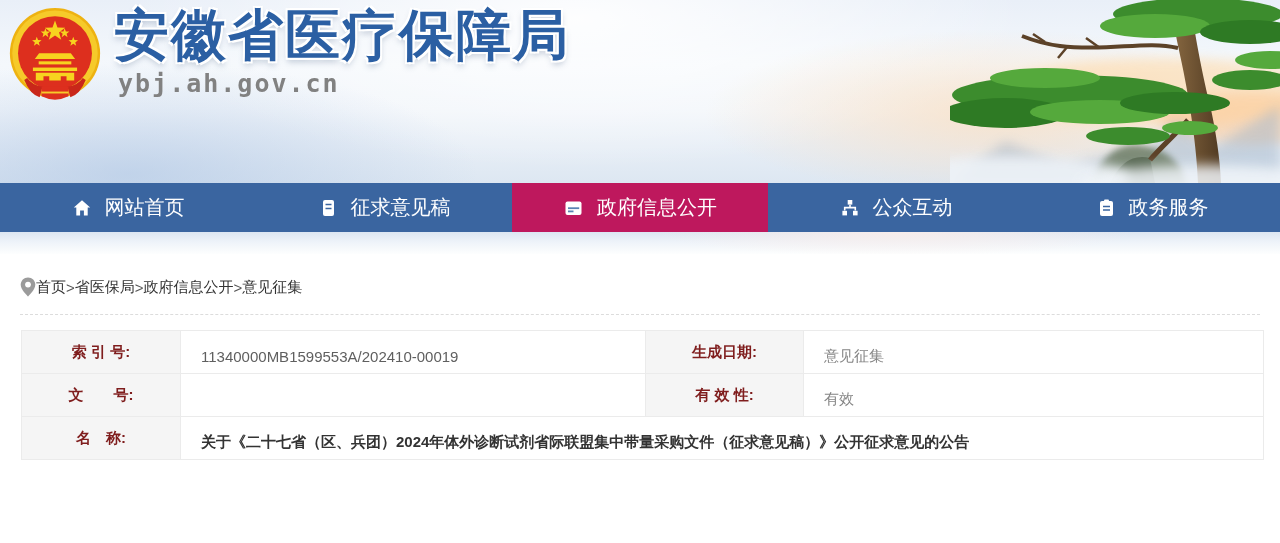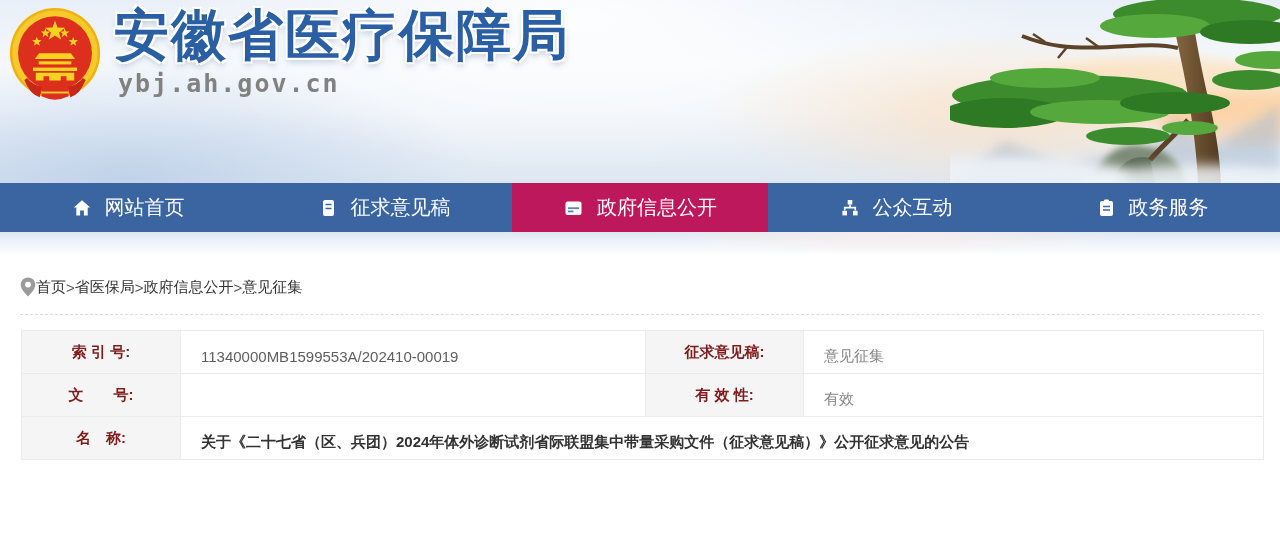--- a/index.html
+++ b/index.html
@@ -213,21 +213,21 @@
     <colgroup>
         <col style="width:159px">
         <col style="width:465px">
         <col style="width:158px">
         <col style="width:460px">
       </colgroup>
     <tbody>
       <tr>
         <td class="lbl">索 引 号:</td>
         <td class="val code">11340000MB1599553A/202410-00019</td>
-        <td class="lbl">征求意见稿:</td>
+        <td class="lbl">生成日期:</td>
         <td class="val">意见征集</td>
       </tr>
       <tr>
         <td class="lbl">文　　号:</td>
         <td class="val"></td>
         <td class="lbl">有 效 性:</td>
         <td class="val">有效</td>
       </tr>
       <tr>
         <td class="lbl">名　称:</td>

